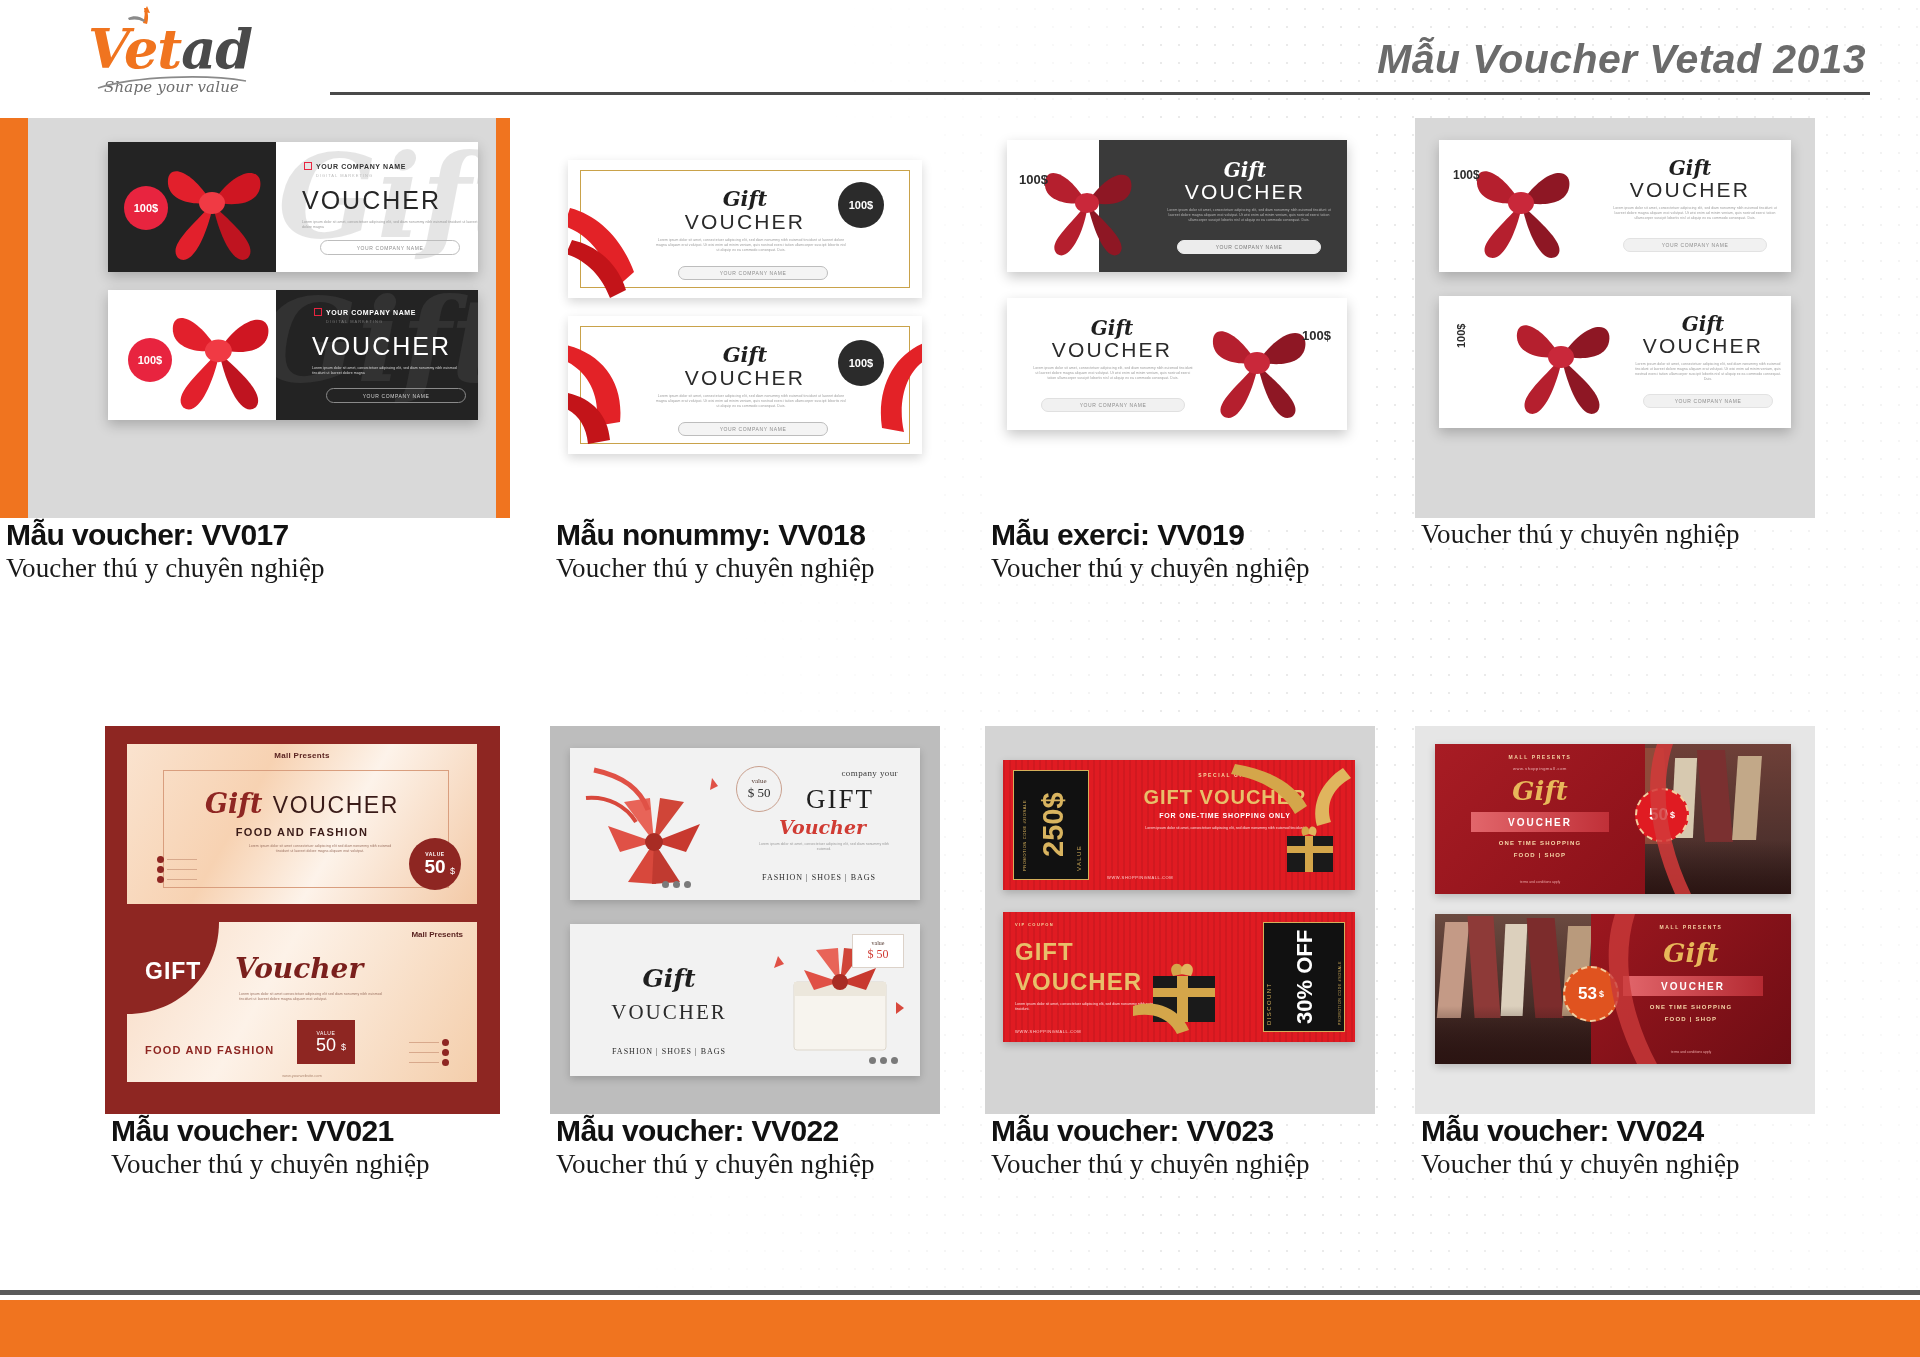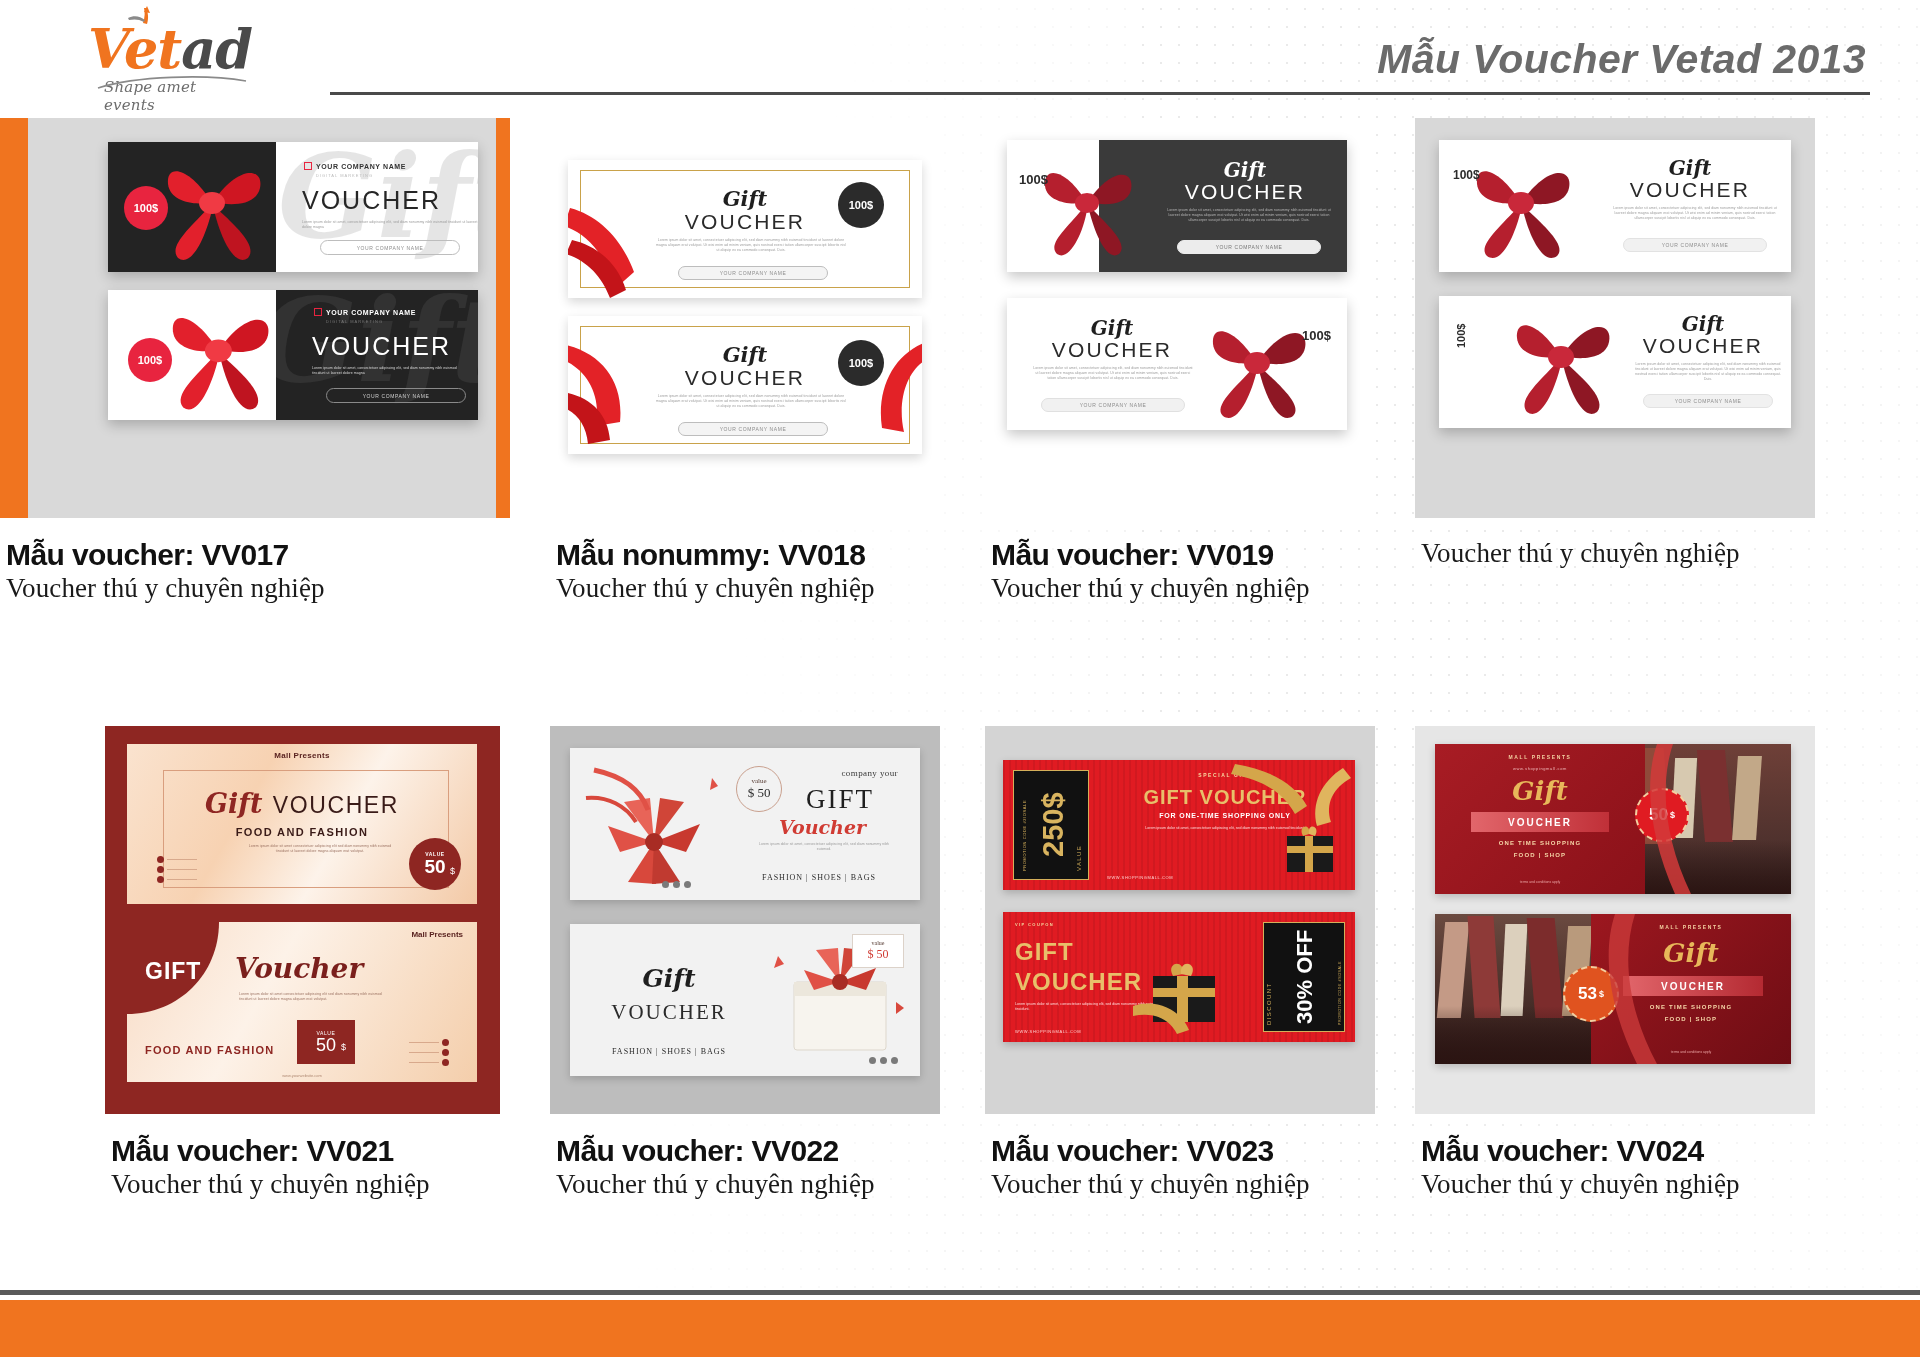--- a/index.html
+++ b/index.html
@@ -88,21 +88,21 @@
     position: absolute; left: 0; top: 118px; width: 1920px;
     z-index: 6;
   }
   .row { position: relative; height: 560px; }
   .cell { position: absolute; }
 
   .thumb {
     position: relative;
     overflow: hidden;
   }
-  .caption { margin-top: 20px; padding-left: 6px; }
+  .caption { margin-top: 0; padding-left: 6px; }
   .cap-title {
     font-family: "Liberation Sans", sans-serif;
     font-weight: bold; font-size: 30px; color: #111;
     letter-spacing: -.6px; white-space: nowrap;
   }
   .cap-sub {
     font-family: "Liberation Serif", serif;
     font-size: 27px; color: #1a1a1a; margin-top: 1px;
     white-space: nowrap; letter-spacing: .1px;
   }
@@ -158,21 +158,21 @@
   <div class="logo-wrap">
     <svg class="logo-bird" viewBox="0 0 34 26">
       <path d="M20 2 C22 6, 23 12, 21 18 L17 17 C19 11, 19 6, 18 2 Z" fill="#f0741f"></path>
       <path d="M2 12 C8 9, 14 10, 19 14 L18 16 C13 13, 8 13, 3 14 Z" fill="#8a8a8a"></path>
       <path d="M21 0 L24 7 L18 6 Z" fill="#f0741f"></path>
     </svg>
     <div class="logo-main"><span class="logo-v">V</span><span class="logo-e">et</span><span>ad</span></div>
     <svg class="logo-swoosh" viewBox="0 0 152 14">
       <path d="M2 12 C40 0, 110 -2, 150 5" stroke="#8a8a8a" stroke-width="1.6" fill="none"></path>
     </svg>
-    <div class="logo-tag">Shape amet events</div>
+    <div class="logo-tag">Shape your value</div>
   </div>
 
   <div class="header-rule"></div>
   <div class="page-title">Mẫu Voucher Vetad 2013</div>
 </div>
 
 <div class="grid">
 
   <div class="row">
 
@@ -299,21 +299,21 @@
             <ellipse cx="62" cy="55" rx="13" ry="11" fill="#c9283a"></ellipse>
           </svg>
           <div style="position:absolute;right:16px;top:30px;font-size:13px;font-weight:bold;color:#2b2b2b;">100$</div>
           <div class="script" style="position:absolute;left:20px;width:170px;top:18px;text-align:center;font-size:20px;color:#1f1f1f;">Gift</div>
           <div style="position:absolute;left:20px;width:170px;top:40px;text-align:center;font-size:21px;letter-spacing:2.2px;color:#2b2b2b;font-weight:300;">VOUCHER</div>
           <div class="tiny" style="position:absolute;left:26px;top:68px;width:160px;text-align:center;">Lorem ipsum dolor sit amet, consectetuer adipiscing elit, sed diam nonummy nibh euismod tincidunt ut laoreet dolore magna aliquam erat volutpat. Ut wisi enim ad minim veniam, quis nostrud exerci tation ullamcorper suscipit lobortis nisl ut aliquip ex ea commodo consequat. Duis.</div>
           <div class="btn-outline" style="left:34px; top:100px; width:144px; height:14px; background:#f1f1f1; border-color:#e0e0e0;">YOUR COMPANY NAME</div>
         </div>
       </div>
       <div class="caption">
-        <div class="cap-title">Mẫu voucher: VV019</div>
+        <div class="cap-title">Mẫu exerci: VV019</div>
         <div class="cap-sub">Voucher thú y chuyên nghiệp</div>
       </div>
     </div>
 
     <div class="cell" style="left:1415px; top:0px; width:400px;">
       <div class="thumb" style="width:400px; height:400px; background:#d8d8d8;">
 
         <div class="vcard" style="left:24px; top:22px; width:352px; height:132px; background:#fff;">
           <svg style="position:absolute;left:20px;top:10px;width:130px;height:118px;" viewBox="0 0 130 118">
             <path d="M60 50 C38 16, 16 14, 18 34 C20 52, 46 56, 60 52 Z" fill="#b51f2e"></path>

